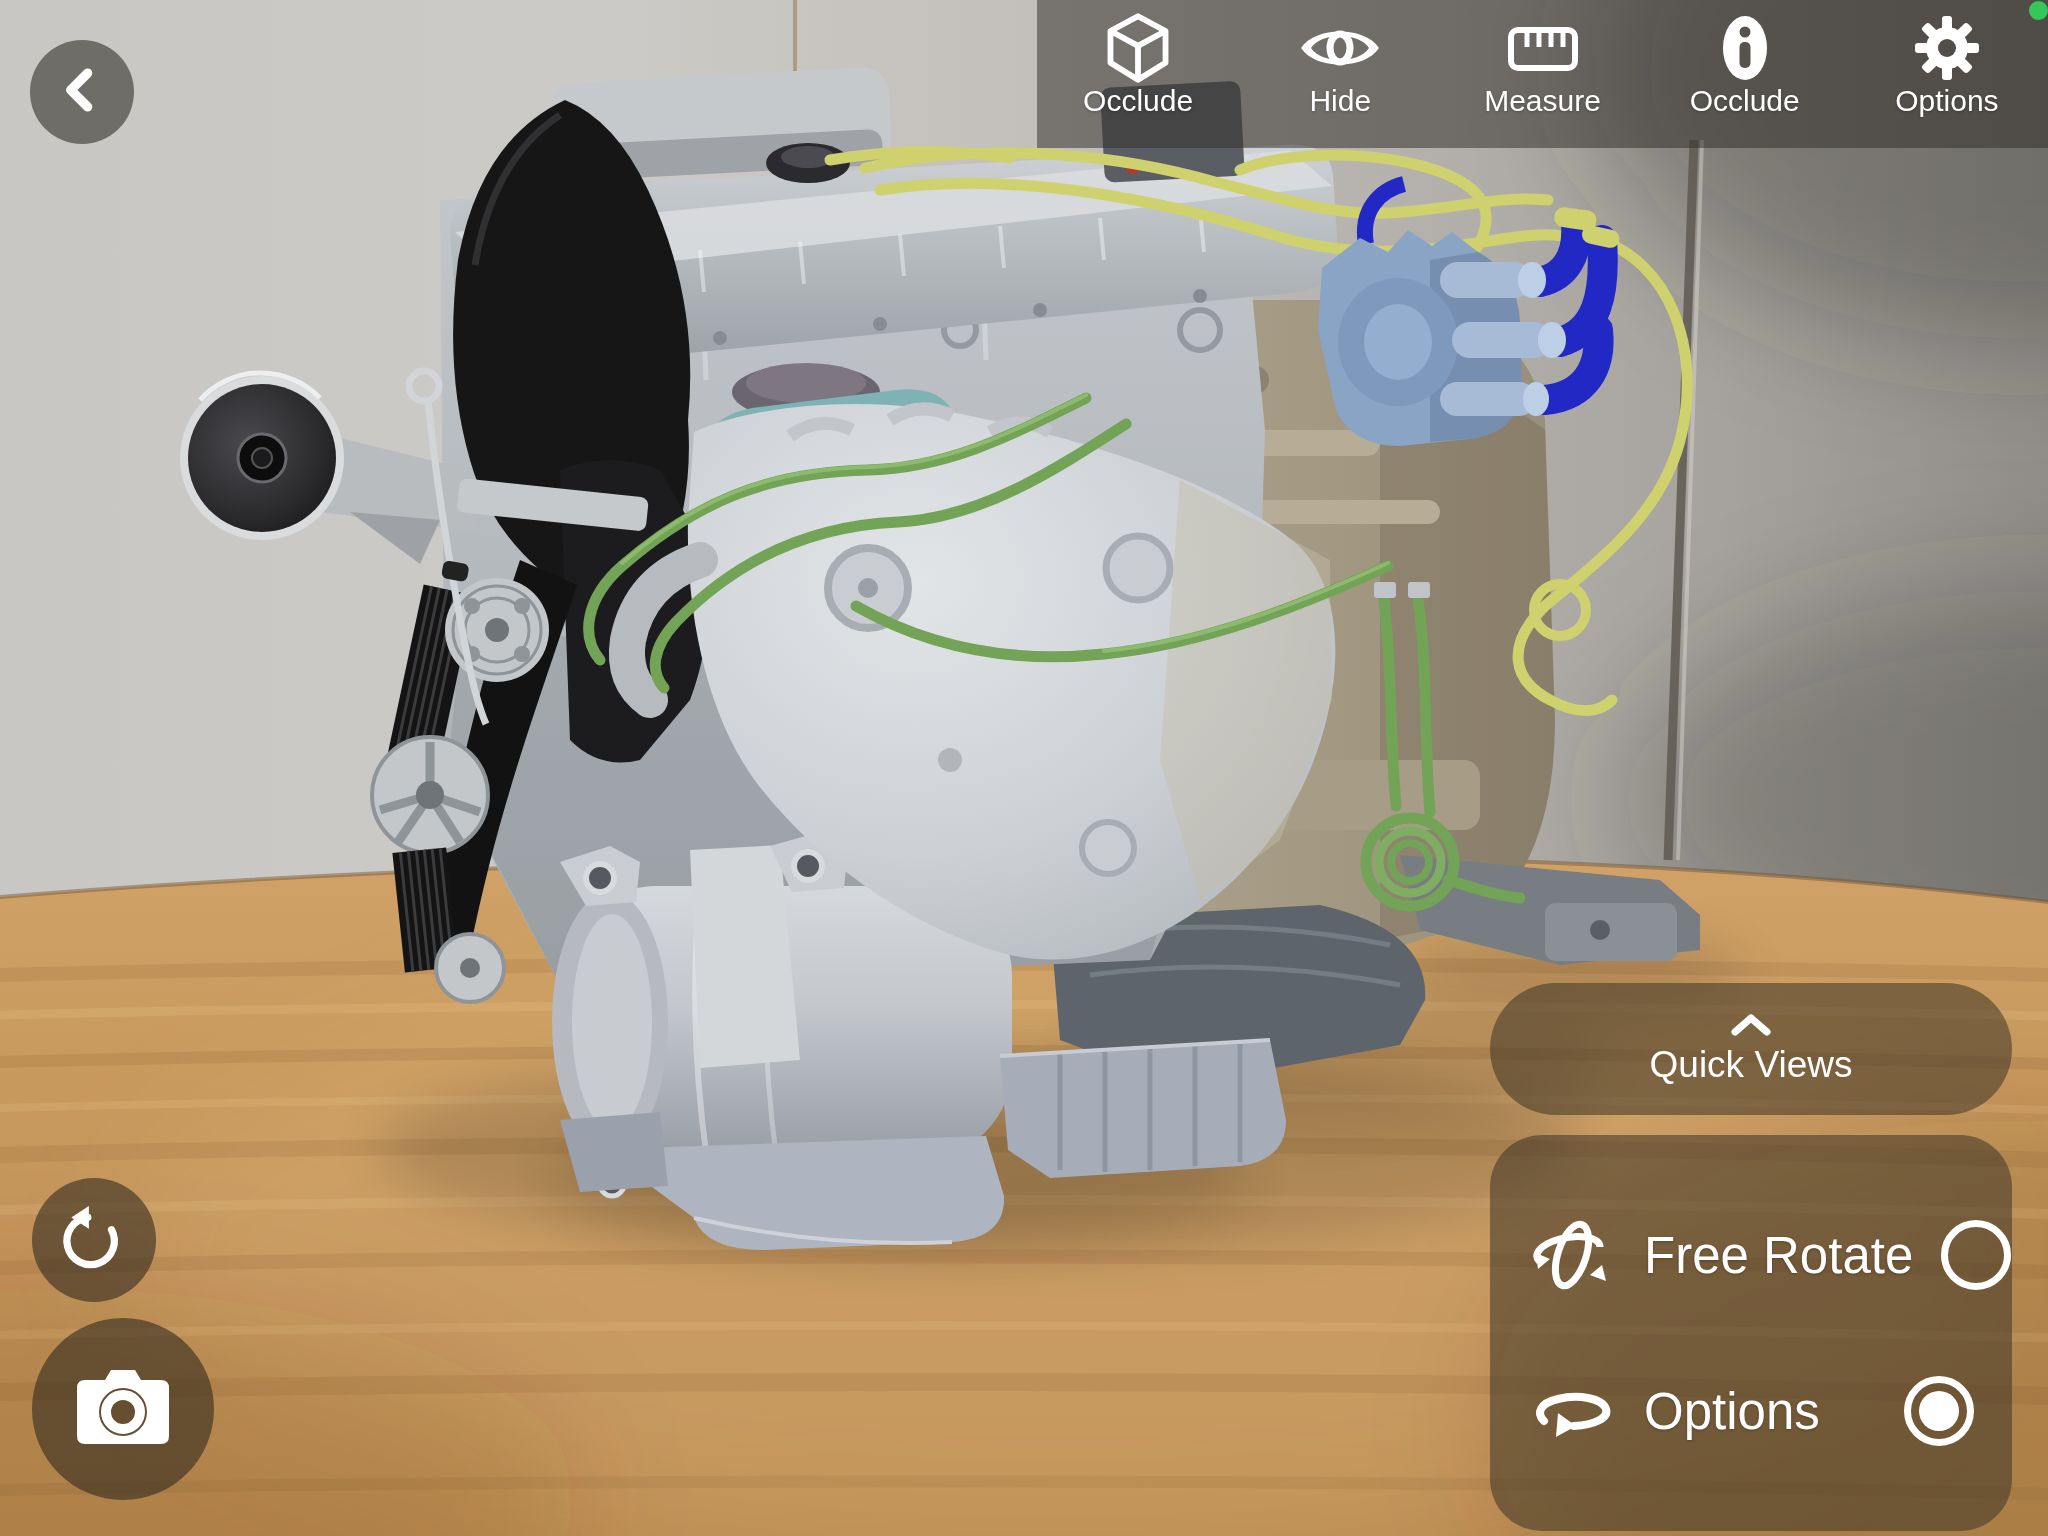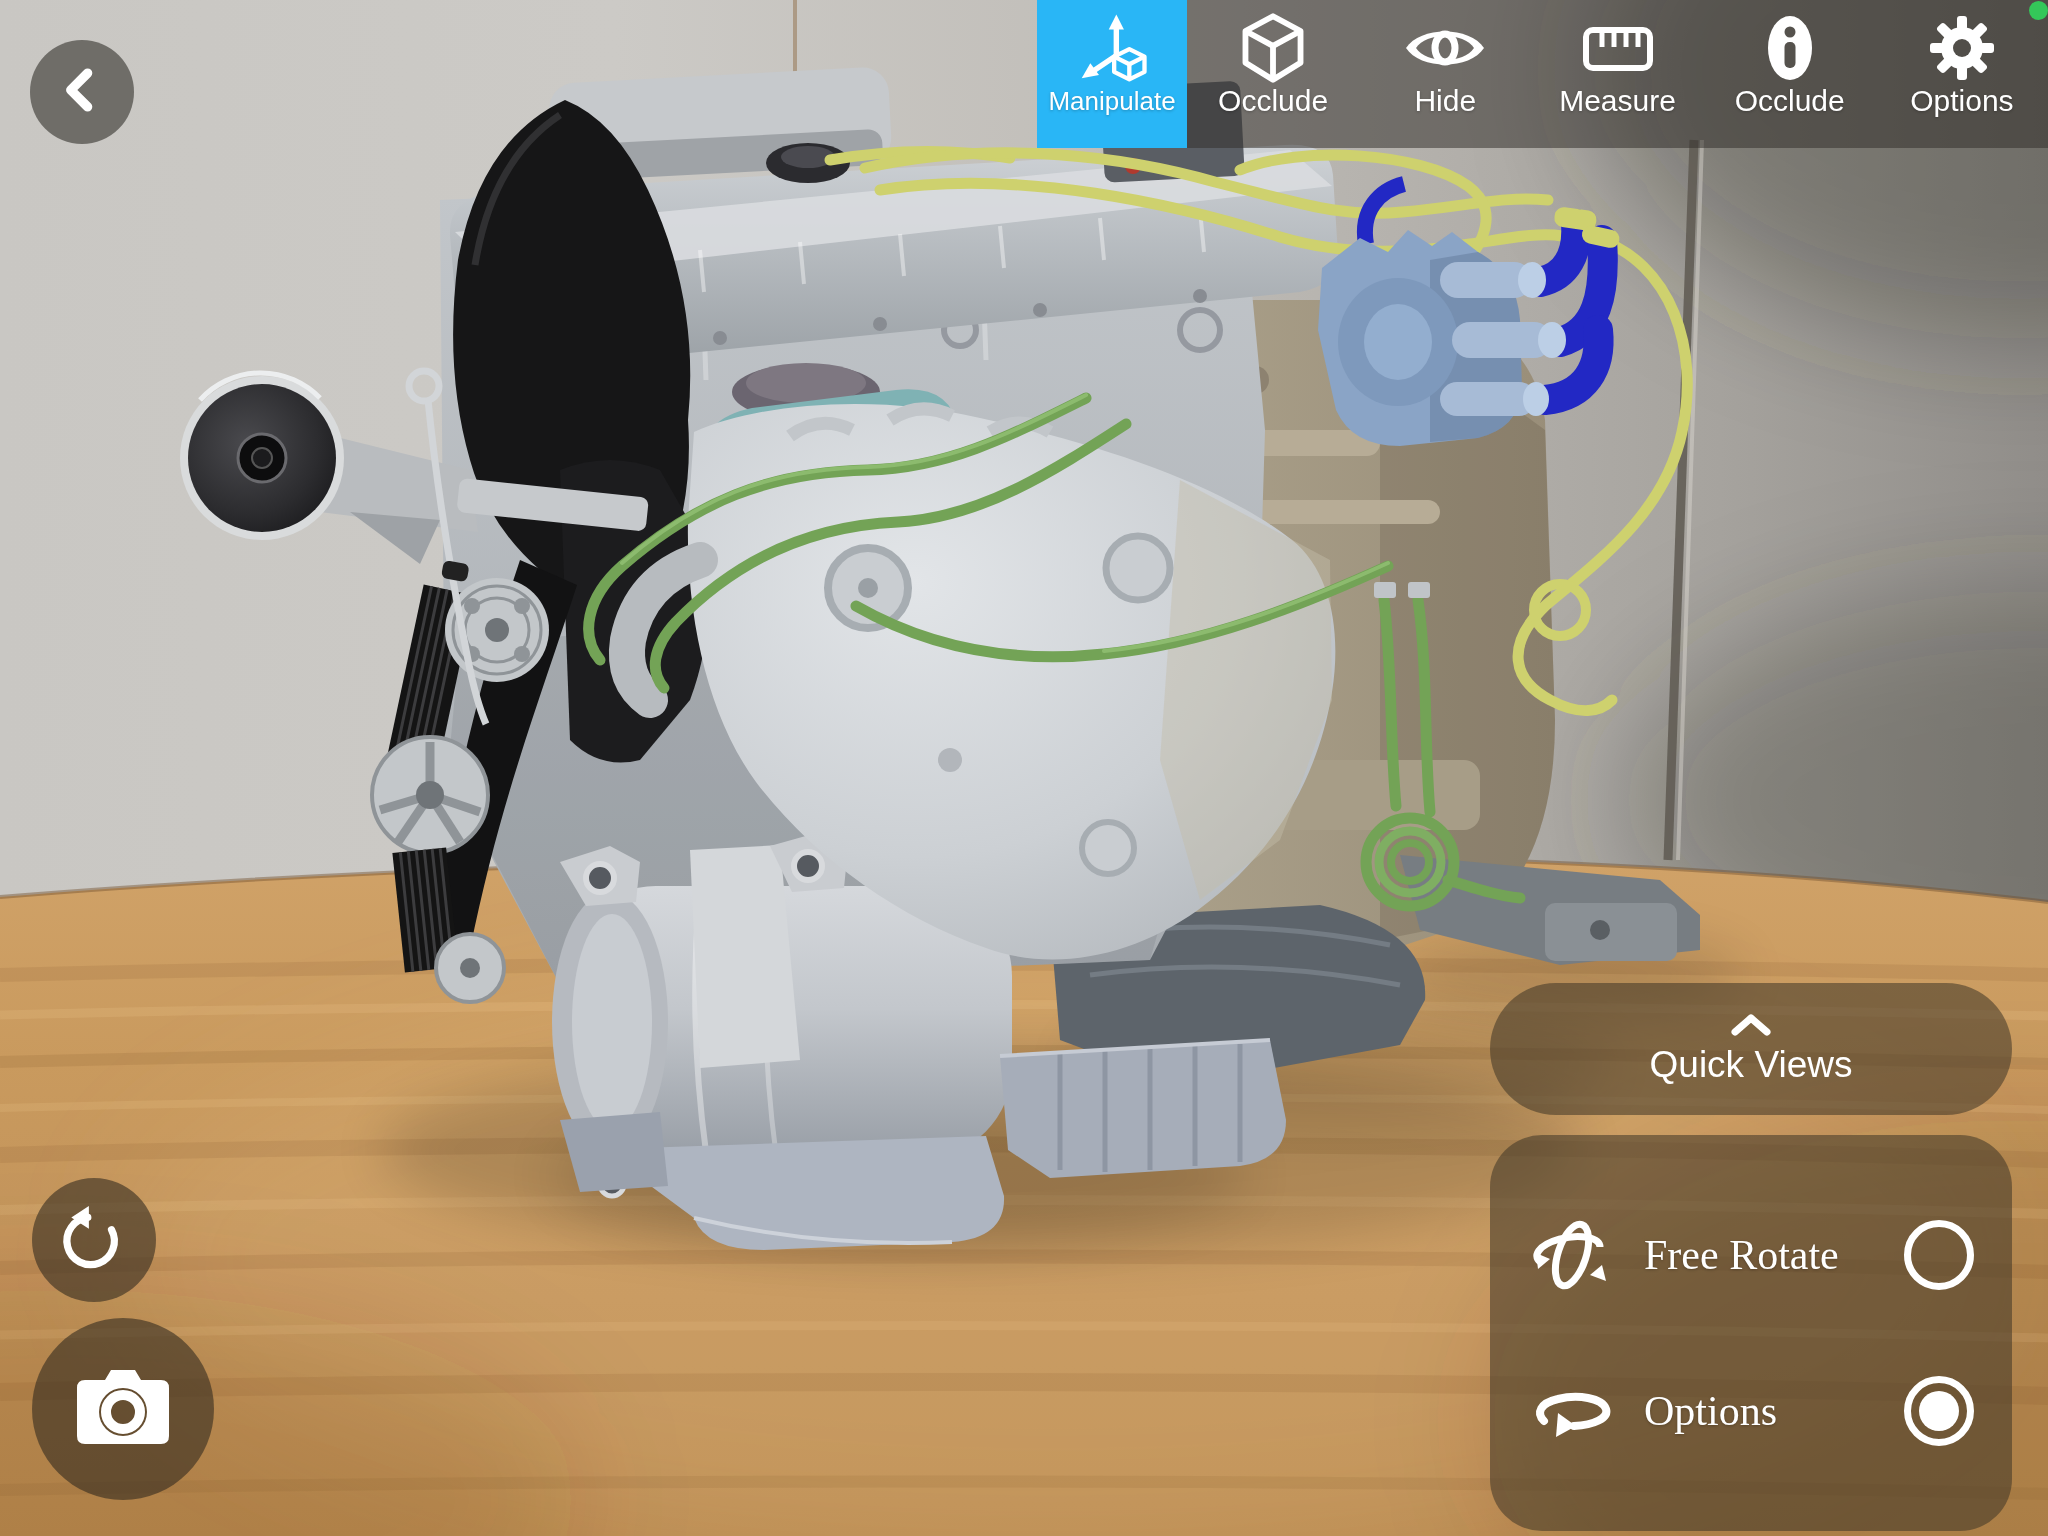--- a/index.html
+++ b/index.html
@@ -28,21 +28,21 @@
   
   .qv-pill{position:absolute;left:1490px;top:983px;width:522px;height:132px;border-radius:66px;
            background:rgba(62,53,38,.55);display:flex;flex-direction:column;align-items:center;
            justify-content:center;color:#fff;z-index:5;cursor:pointer;}
   .qv-label{font-size:37px;margin-top:2px;}
   .rot-panel{position:absolute;left:1490px;top:1135px;width:522px;height:396px;border-radius:52px;
              background:rgba(62,53,38,.55);display:flex;flex-direction:column;
              justify-content:space-evenly;padding:8px 0;box-sizing:border-box;z-index:5;}
   .rot-row{display:flex;align-items:center;gap:28px;padding:0 38px;color:#fff;cursor:pointer;}
   .rot-icon{width:88px;height:88px;flex:0 0 88px;display:flex;align-items:center;justify-content:center;}
-  .rot-label{flex:1;font-size:42px;text-shadow:0 1px 3px rgba(0,0,0,.25);white-space:nowrap;font-family:Liberation Serif, serif;}
+  .rot-label{flex:1;font-size:51px;text-shadow:0 1px 3px rgba(0,0,0,.25);white-space:nowrap;}
   .radio{width:56px;height:56px;border:7px solid #fff;border-radius:50%;
          position:relative;flex:0 0 56px;box-sizing:content-box;}
   .radio.selected::after{content:"";position:absolute;inset:8px;background:#fff;border-radius:50%;}
 </style>
 </head>
 <body>
 
 <div class="stage">
 
   <svg class="scene-svg" viewBox="0 0 2048 1536">
@@ -328,38 +328,20 @@
   <div class="circle-btn back-btn">
     <span>
       <svg width="60" height="60" viewBox="0 0 64 64">
           <polyline points="38,14 20,32 38,50" fill="none" stroke="#fff" stroke-width="10" stroke-linecap="round" stroke-linejoin="round"></polyline>
         </svg>
     </span>
   </div>
 
   <div class="toolbar">
 
-    <div class="tb-item active" style="background: rgb(41, 182, 246);">
-      <span class="ticon">
-        <svg width="78" height="72" viewBox="0 0 72 66">
-          <g fill="none" stroke="#fff" stroke-width="5" stroke-linecap="round">
-            <path d="M40,40 L40,12"></path>
-              <path d="M40,40 L16,56"></path>
-          </g>
-          <polygon points="40,2 33,16 47,16" fill="#fff"></polygon>
-          <polygon points="8,61 24,58 16,47" fill="#fff"></polygon>
-          <g fill="none" stroke="#fff" stroke-width="4" stroke-linejoin="round">
-            <polygon points="52,34 66,41 66,55 52,62 38,55 38,41"></polygon>
-            <polyline points="38,41 52,48 66,41"></polyline>
-              <line x1="52" y1="48" x2="52" y2="62"></line>
-          </g>
-        </svg>
-      </span>
-      <span class="tb-label">Manipulate</span>
-    </div>
 
     <div class="tb-item">
       <span class="ticon">
         <svg width="68" height="72" viewBox="0 0 64 68">
           <g fill="none" stroke="#fff" stroke-width="5.5" stroke-linejoin="round">
             <polygon points="32,4 58,18 58,48 32,64 6,48 6,18"></polygon>
             <polyline points="6,18 32,32 58,18"></polyline>
               <line x1="32" y1="32" x2="32" y2="64"></line>
           </g>
         </svg>

